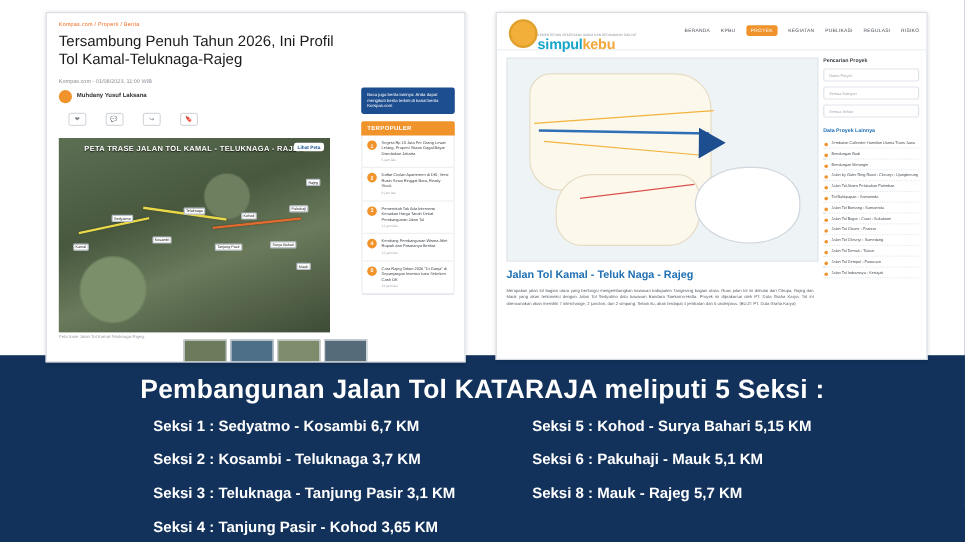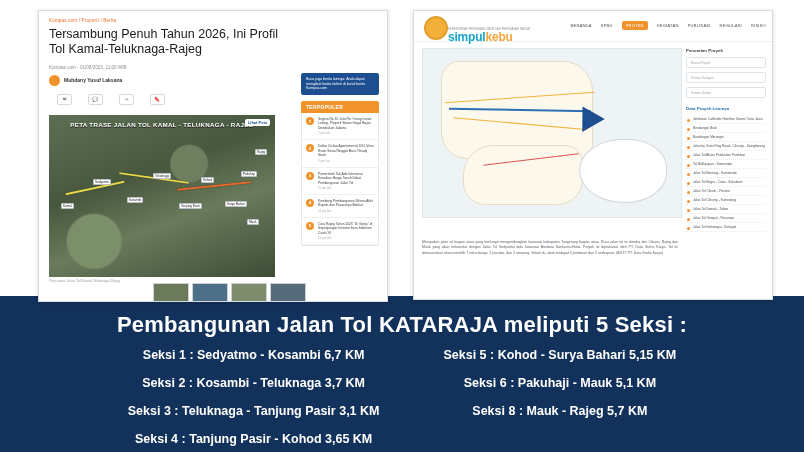--- a/index.html
+++ b/index.html
@@ -134,21 +134,21 @@
 
   
   .bottom{position:absolute;left:0;top:296px;width:804px;height:156px;}
   .btitle{
     text-align:center;color:#ffffff;font-size:22px;font-weight:bold;
     padding-top:16px;letter-spacing:.2px;
   }
   .cols{
     position:absolute;left:0;top:52px;width:804px;display:flex;justify-content:center;gap:64px;
   }
-  .col{display:flex;flex-direction:column;gap:14px;text-align:center;}
+  .col{display:flex;flex-direction:column;gap:14px;}
   .seksi{color:#ffffff;font-size:12.5px;font-weight:bold;white-space:nowrap;}
 </style>
 </head>
 <body>
 
 <div class="stage">
   <div class="topband"></div>
 
   <div class="article">
     <div class="breadcrumb">Kompas.com / Properti / Berita</div>
@@ -254,20 +254,21 @@
         <div class="mpoly" style="left:18px;top:12px;width:150px;height:96px;border-radius:18px 30px 14px 26px;"></div>
         <div class="mpoly" style="left:40px;top:96px;width:118px;height:58px;border-radius:30px 18px 26px 22px;"></div>
         <div class="mroad" style="left:22px;top:48px;width:150px;transform:rotate(-4deg);"></div>
         <div class="mroad" style="left:30px;top:74px;width:130px;transform:rotate(5deg);"></div>
         <div class="mroad blue" style="left:26px;top:60px;width:142px;transform:rotate(1deg);"></div>
         <div class="mroad red" style="left:60px;top:110px;width:96px;transform:rotate(-7deg);"></div>
         <div class="arrow" style="left:152px;top:56px;transform:rotate(150deg);"></div>
         <div class="inset"></div>
       </div>
 
+      <div class="map-h">Jalan Tol Kamal - Teluk Naga - Rajeg</div>
       <div class="map-p">Merupakan jalan tol bagian utara yang berfungsi mengembangkan kawasan kabupaten Tangerang bagian utara. Ruas jalan tol ini dimulai dari Cikupa, Rajeg dan Mauk yang akan terkoneksi dengan Jalan Tol Sedyatmo dalu kawasan Bandara Soekarno-Hatta. Proyek ini diprakarsai oleh PT. Duta Graha Karya. Tol ini direncanakan akan memiliki 7 interchange, 2 junction, dan 2 simpang. Selain itu, akan terdapat 4 jembatan dan 5 underpass. (BUJT: PT. Duta Graha Karya)</div>
 
       <div class="sidebar">
         <div class="side-h">Pencarian Proyek</div>
         <div class="side-input">Nama Proyek</div>
         <div class="side-input">Semua Kategori</div>
         <div class="side-input">Semua Sektor</div>
         <div class="side-h2">Data Proyek Lainnya</div>
         <div class="side-li">Jembatan Callender Hamilton Utama Trans Jawa</div>
         <div class="side-li">Bendungan Budi</div>

